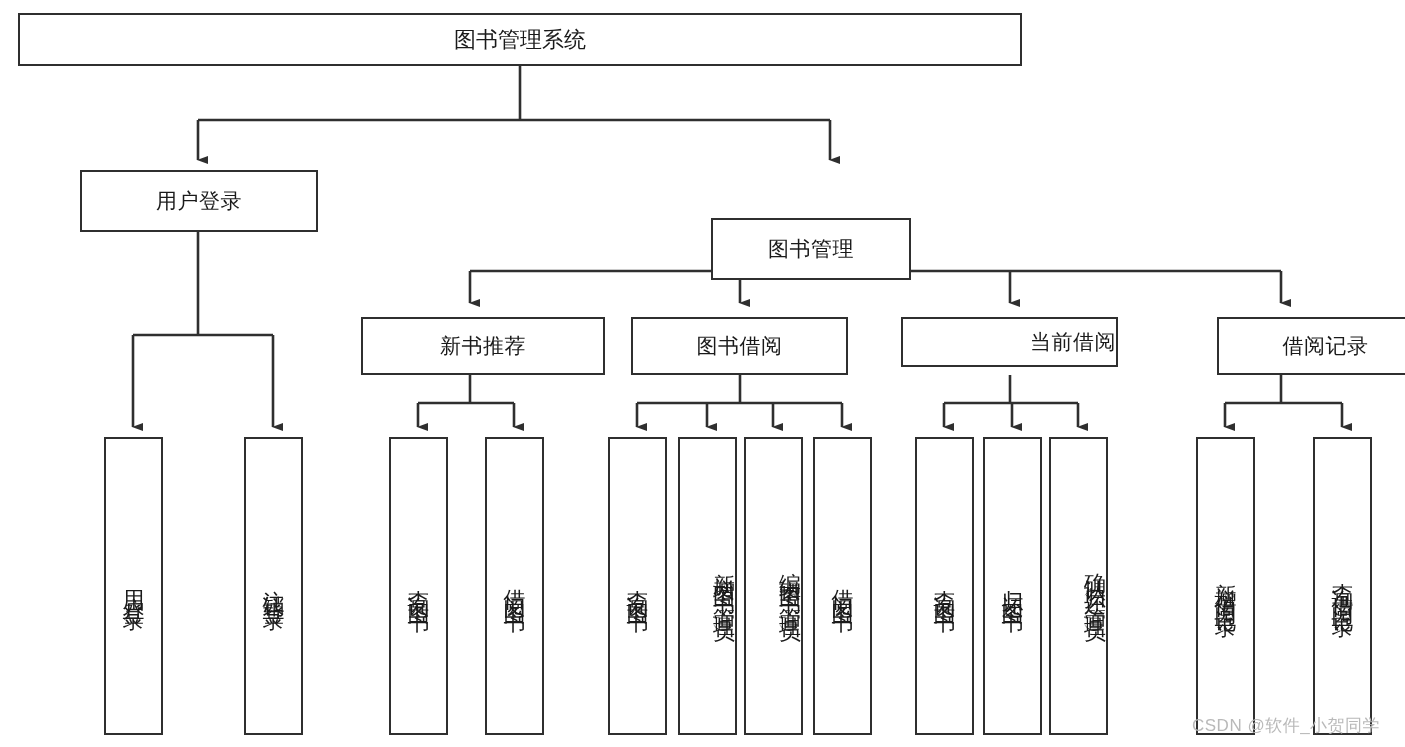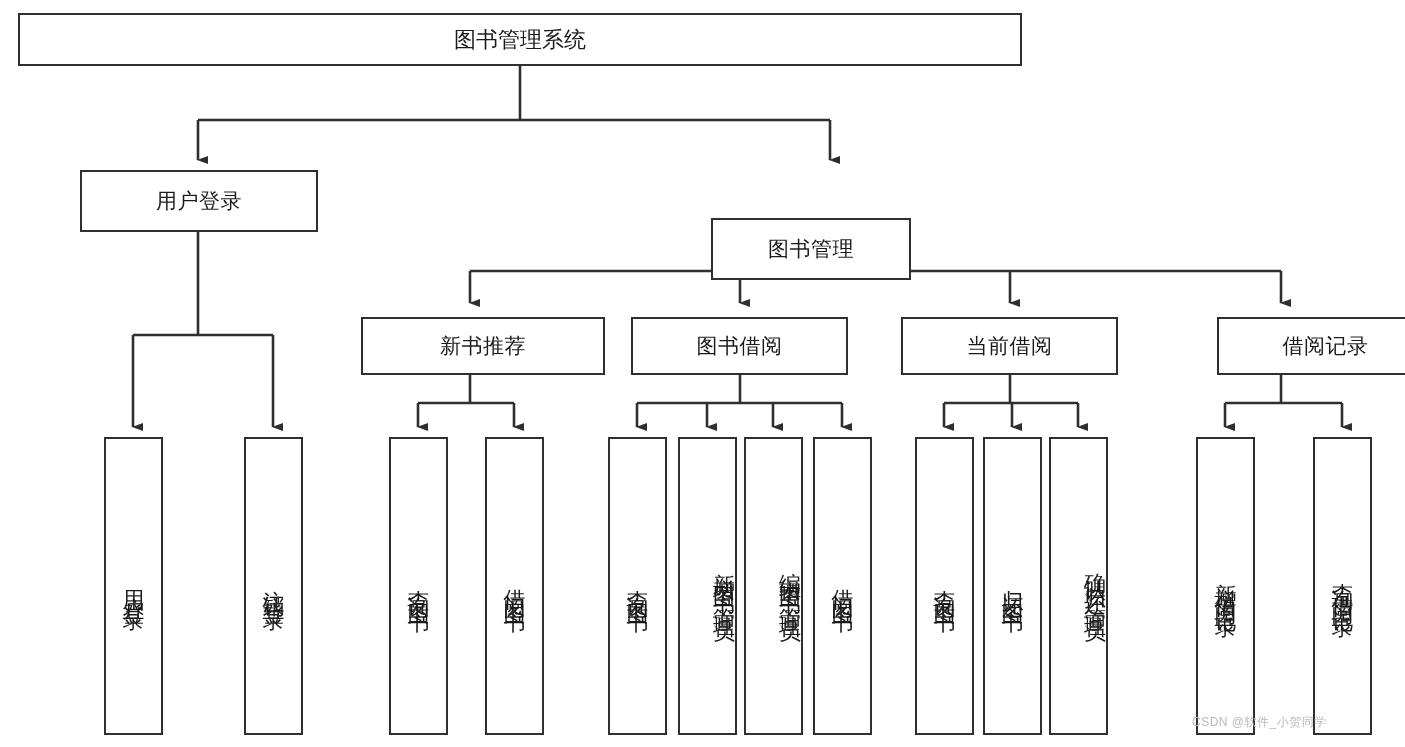--- a/index.html
+++ b/index.html
@@ -56,21 +56,21 @@
     align-items: flex-start;
   }
   .vtext {
     writing-mode: vertical-rl;
     text-orientation: upright;
     display: block;
     white-space: nowrap;
   }
   .watermark {
     position: absolute;
-    font-size: 12px;
+    font-size: 17px;
     color: #b9b9b9;
     white-space: nowrap;
     letter-spacing: 0.5px;
   }
 </style>
 </head>
 <body>
 
 <div id="canvas">
 
@@ -134,21 +134,21 @@
   <div class="node node-h" style="left:711px; top:170px; width:200px; height:62px;margin-top:48px;">
     <span>图书管理</span>
   </div>
 
   <div class="node node-h" style="left:361px; top:317px; width:244px; height:58px;">
     <span>新书推荐</span>
   </div>
   <div class="node node-h" style="left:631px; top:317px; width:217px; height:58px;">
     <span>图书借阅</span>
   </div>
-  <div class="node node-h" style="left:901px; top:317px; width:217px; height:58px;">
+  <div class="node node-h" style="left:901px; top:317px; width:217px; height:50px;justify-content:flex-end;">
     <span>当前借阅</span>
   </div>
   <div class="node node-h" style="left:1217px; top:317px; width:217px; height:58px;">
     <span>借阅记录</span>
   </div>
 
   <div class="node node-v" style="left:104px; top:437px; width:59px; height:298px;">
     <span class="vtext">用户登录</span>
   </div>
   <div class="node node-v" style="left:244px; top:437px; width:59px; height:298px;">

